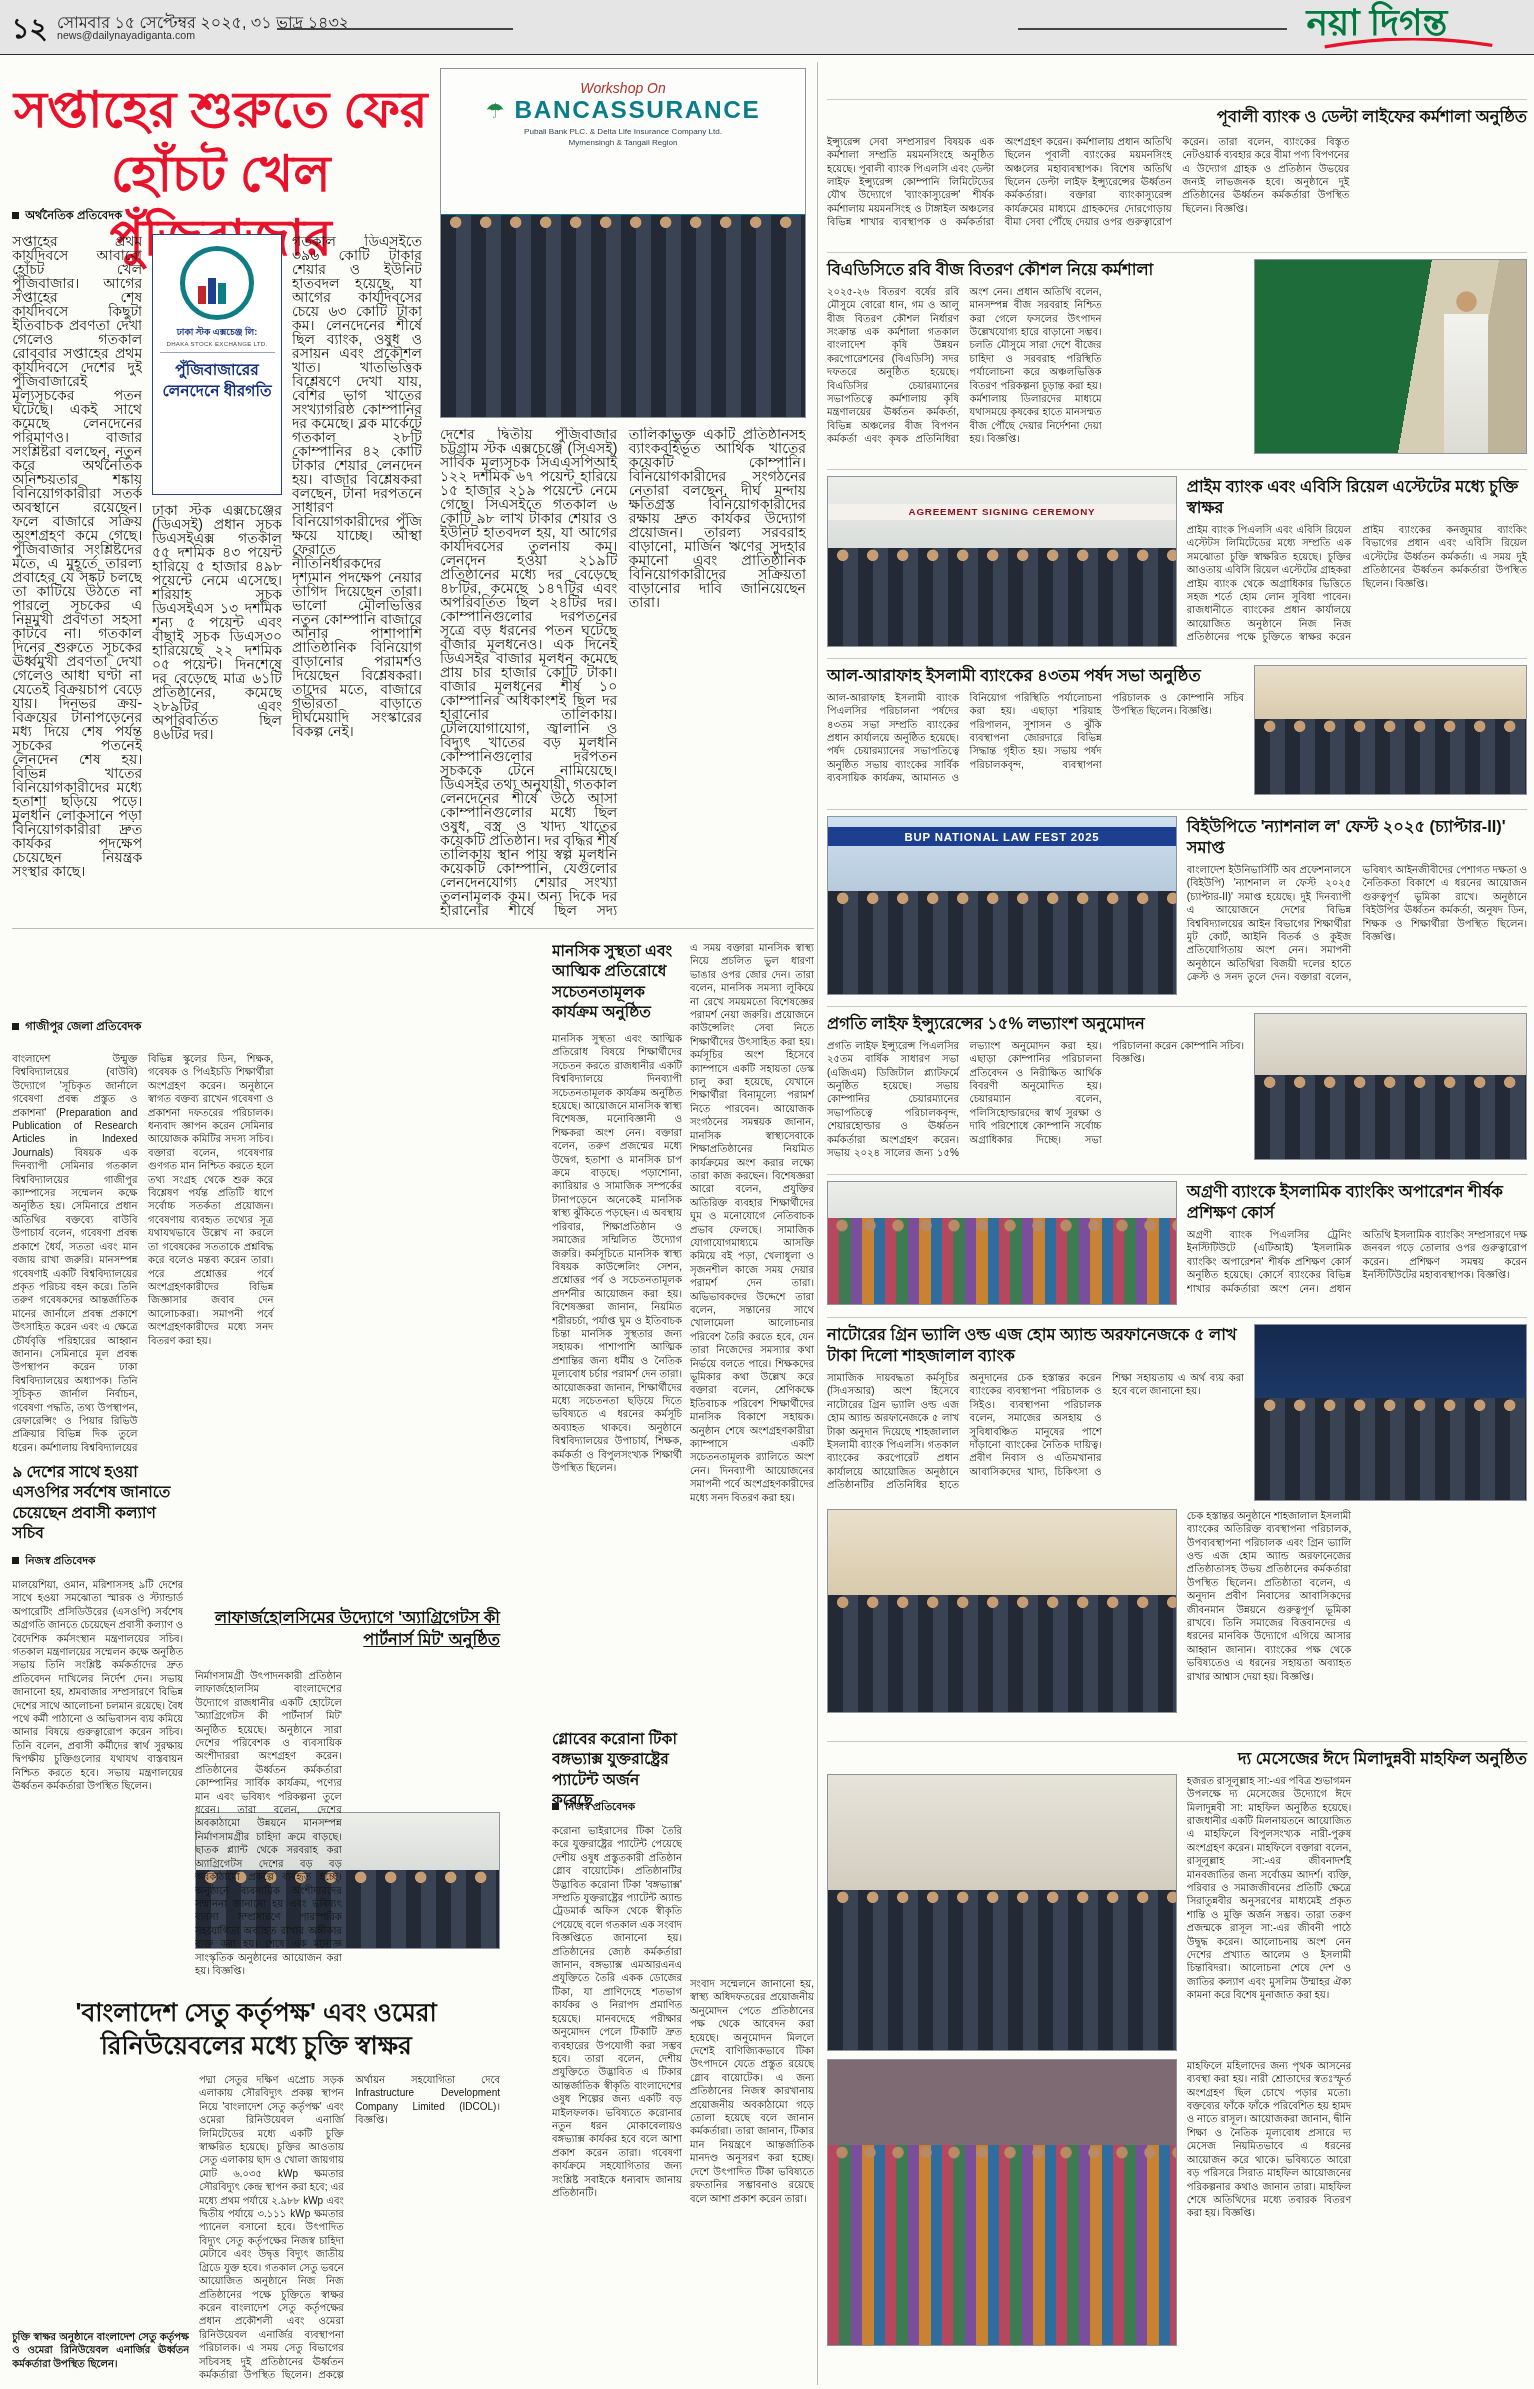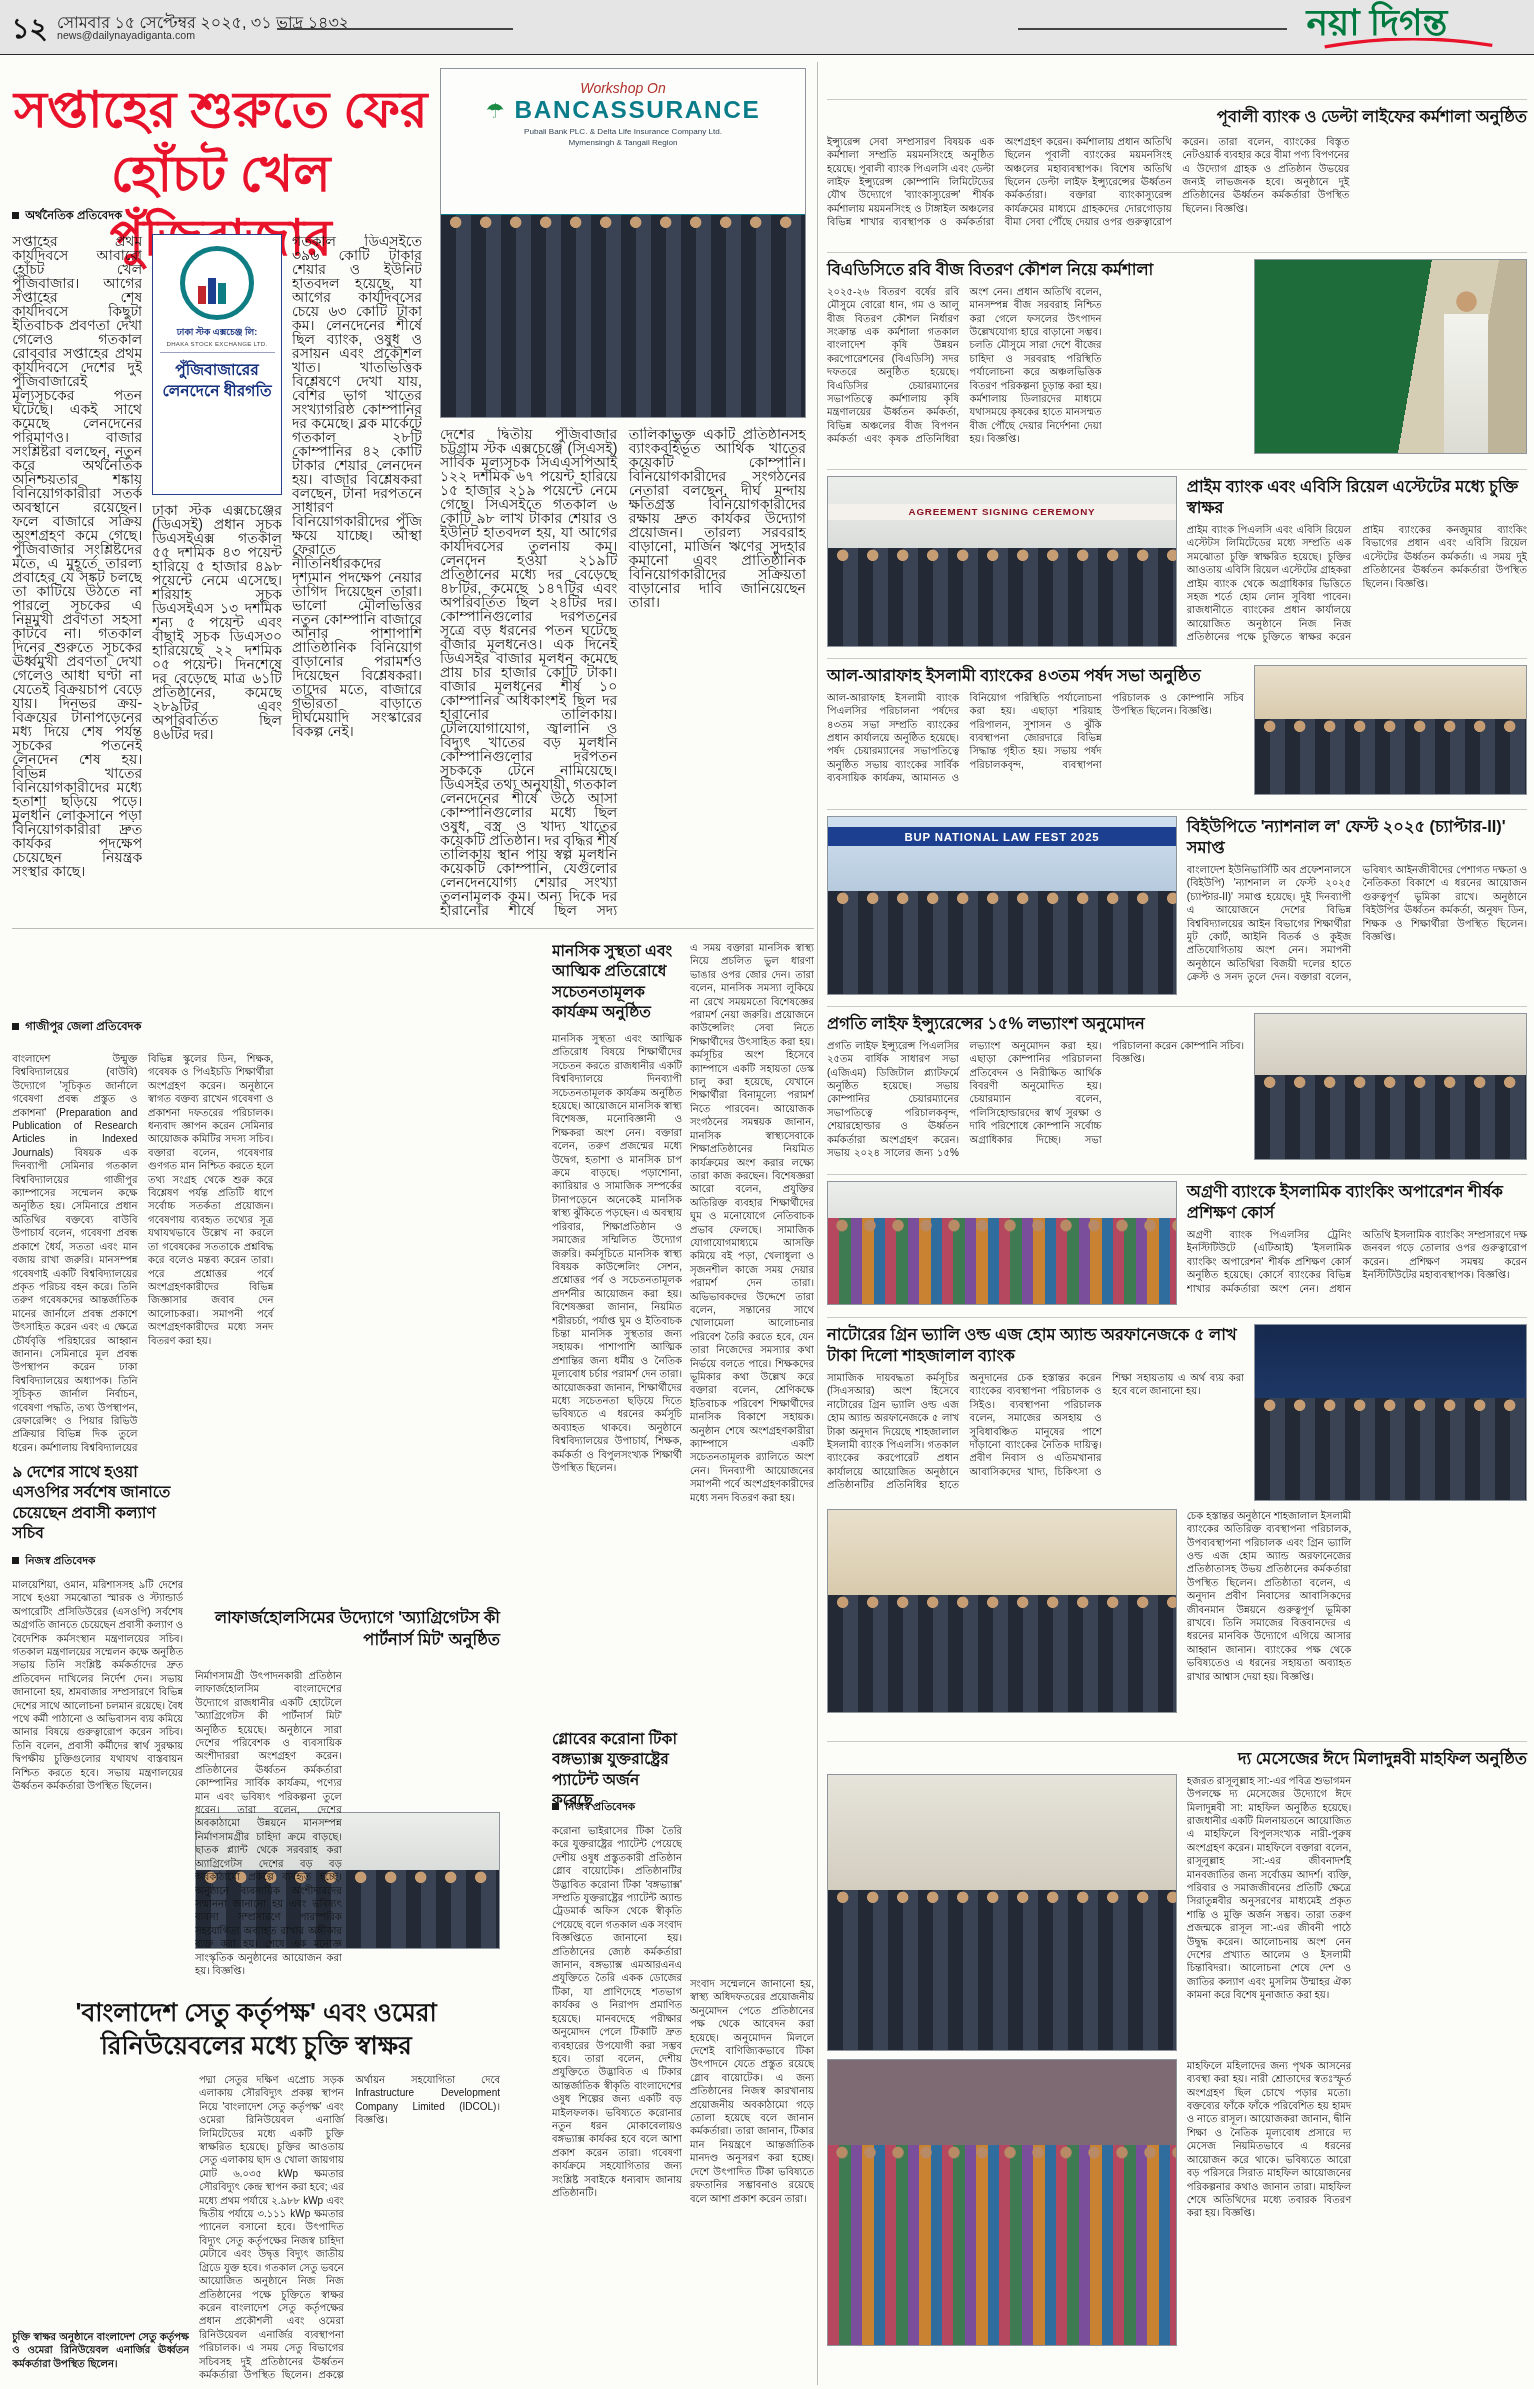--- a/index.html
+++ b/index.html
@@ -147,21 +147,21 @@
 
   <h3 class="abs hl4 bn" style="left:552px;top:941px;width:130px;margin:0;text-align:left;">মানসিক সুস্থতা এবং আত্মিক প্রতিরোধে সচেতনতামূলক কার্যক্রম অনুষ্ঠিত</h3>
   <div class="abs bn b12" style="left:552px;top:1032px;width:130px;height:685px;">মানসিক সুস্থতা এবং আত্মিক প্রতিরোধ বিষয়ে শিক্ষার্থীদের সচেতন করতে রাজধানীর একটি বিশ্ববিদ্যালয়ে দিনব্যাপী সচেতনতামূলক কার্যক্রম অনুষ্ঠিত হয়েছে। আয়োজনে মানসিক স্বাস্থ্য বিশেষজ্ঞ, মনোবিজ্ঞানী ও শিক্ষকরা অংশ নেন। বক্তারা বলেন, তরুণ প্রজন্মের মধ্যে উদ্বেগ, হতাশা ও মানসিক চাপ ক্রমে বাড়ছে। পড়াশোনা, ক্যারিয়ার ও সামাজিক সম্পর্কের টানাপড়েনে অনেকেই মানসিক স্বাস্থ্য ঝুঁকিতে পড়ছেন। এ অবস্থায় পরিবার, শিক্ষাপ্রতিষ্ঠান ও সমাজের সম্মিলিত উদ্যোগ জরুরি। কর্মসূচিতে মানসিক স্বাস্থ্য বিষয়ক কাউন্সেলিং সেশন, প্রশ্নোত্তর পর্ব ও সচেতনতামূলক প্রদর্শনীর আয়োজন করা হয়। বিশেষজ্ঞরা জানান, নিয়মিত শরীরচর্চা, পর্যাপ্ত ঘুম ও ইতিবাচক চিন্তা মানসিক সুস্থতার জন্য সহায়ক। পাশাপাশি আত্মিক প্রশান্তির জন্য ধর্মীয় ও নৈতিক মূল্যবোধ চর্চার পরামর্শ দেন তারা। আয়োজকরা জানান, শিক্ষার্থীদের মধ্যে সচেতনতা ছড়িয়ে দিতে ভবিষ্যতে এ ধরনের কর্মসূচি অব্যাহত থাকবে। অনুষ্ঠানে বিশ্ববিদ্যালয়ের উপাচার্য, শিক্ষক, কর্মকর্তা ও বিপুলসংখ্যক শিক্ষার্থী উপস্থিত ছিলেন।</div>
   <div class="abs bn b12" style="left:690px;top:941px;width:124px;height:1024px;">এ সময় বক্তারা মানসিক স্বাস্থ্য নিয়ে প্রচলিত ভুল ধারণা ভাঙার ওপর জোর দেন। তারা বলেন, মানসিক সমস্যা লুকিয়ে না রেখে সময়মতো বিশেষজ্ঞের পরামর্শ নেয়া জরুরি। প্রয়োজনে কাউন্সেলিং সেবা নিতে শিক্ষার্থীদের উৎসাহিত করা হয়। কর্মসূচির অংশ হিসেবে ক্যাম্পাসে একটি সহায়তা ডেস্ক চালু করা হয়েছে, যেখানে শিক্ষার্থীরা বিনামূল্যে পরামর্শ নিতে পারবেন। আয়োজক সংগঠনের সমন্বয়ক জানান, মানসিক স্বাস্থ্যসেবাকে শিক্ষাপ্রতিষ্ঠানের নিয়মিত কার্যক্রমের অংশ করার লক্ষ্যে তারা কাজ করছেন। বিশেষজ্ঞরা আরো বলেন, প্রযুক্তির অতিরিক্ত ব্যবহার শিক্ষার্থীদের ঘুম ও মনোযোগে নেতিবাচক প্রভাব ফেলছে। সামাজিক যোগাযোগমাধ্যমে আসক্তি কমিয়ে বই পড়া, খেলাধুলা ও সৃজনশীল কাজে সময় দেয়ার পরামর্শ দেন তারা। অভিভাবকদের উদ্দেশে তারা বলেন, সন্তানের সাথে খোলামেলা আলোচনার পরিবেশ তৈরি করতে হবে, যেন তারা নিজেদের সমস্যার কথা নির্ভয়ে বলতে পারে। শিক্ষকদের ভূমিকার কথা উল্লেখ করে বক্তারা বলেন, শ্রেণিকক্ষে ইতিবাচক পরিবেশ শিক্ষার্থীদের মানসিক বিকাশে সহায়ক। অনুষ্ঠান শেষে অংশগ্রহণকারীরা ক্যাম্পাসে একটি সচেতনতামূলক র‌্যালিতে অংশ নেন। দিনব্যাপী আয়োজনের সমাপনী পর্বে অংশগ্রহণকারীদের মধ্যে সনদ বিতরণ করা হয়।</div>
 
   <h3 class="abs hl4 bn" style="left:12.2px;top:1462px;width:171px;margin:0;text-align:left;">৯ দেশের সাথে হওয়া এসওপির সর্বশেষ জানাতে চেয়েছেন প্রবাসী কল্যাণ সচিব</h3>
   <div class="abs byline" style="left:12.2px;top:1553px;font-size:10.6px;">নিজস্ব প্রতিবেদক</div>
   <div class="abs bn b12" style="left:12.2px;top:1578px;width:171px;height:409px;">মালয়েশিয়া, ওমান, মরিশাসসহ ৯টি দেশের সাথে হওয়া সমঝোতা স্মারক ও স্ট্যান্ডার্ড অপারেটিং প্রসিডিউরের (এসওপি) সর্বশেষ অগ্রগতি জানতে চেয়েছেন প্রবাসী কল্যাণ ও বৈদেশিক কর্মসংস্থান মন্ত্রণালয়ের সচিব। গতকাল মন্ত্রণালয়ের সম্মেলন কক্ষে অনুষ্ঠিত সভায় তিনি সংশ্লিষ্ট কর্মকর্তাদের দ্রুত প্রতিবেদন দাখিলের নির্দেশ দেন। সভায় জানানো হয়, শ্রমবাজার সম্প্রসারণে বিভিন্ন দেশের সাথে আলোচনা চলমান রয়েছে। বৈধ পথে কর্মী পাঠানো ও অভিবাসন ব্যয় কমিয়ে আনার বিষয়ে গুরুত্বারোপ করেন সচিব। তিনি বলেন, প্রবাসী কর্মীদের স্বার্থ সুরক্ষায় দ্বিপক্ষীয় চুক্তিগুলোর যথাযথ বাস্তবায়ন নিশ্চিত করতে হবে। সভায় মন্ত্রণালয়ের ঊর্ধ্বতন কর্মকর্তারা উপস্থিত ছিলেন।</div>
 
   <div class="abs photo bk-light crowd" style="left:195px;top:1462px;width:305px;height:137px;"></div>
-  <h3 class="abs hl3 center" style="left:195px;top:1607px;width:305px;margin:0;">লাফার্জহোলসিমের উদ্যোগে 'অ্যাগ্রিগেটস কী পার্টনার্স মিট' অনুষ্ঠিত</h3>
+  <h3 class="abs hl3 center" style="left:195px;top:1607px;width:305px;margin:0;text-decoration:underline;">লাফার্জহোলসিমের উদ্যোগে 'অ্যাগ্রিগেটস কী পার্টনার্স মিট' অনুষ্ঠিত</h3>
   <div class="abs bn b12 cols2" style="left:195px;top:1669px;width:305px;height:318px;">নির্মাণসামগ্রী উৎপাদনকারী প্রতিষ্ঠান লাফার্জহোলসিম বাংলাদেশের উদ্যোগে রাজধানীর একটি হোটেলে 'অ্যাগ্রিগেটস কী পার্টনার্স মিট' অনুষ্ঠিত হয়েছে। অনুষ্ঠানে সারা দেশের পরিবেশক ও ব্যবসায়িক অংশীদাররা অংশগ্রহণ করেন। প্রতিষ্ঠানের ঊর্ধ্বতন কর্মকর্তারা কোম্পানির সার্বিক কার্যক্রম, পণ্যের মান এবং ভবিষ্যৎ পরিকল্পনা তুলে ধরেন। তারা বলেন, দেশের অবকাঠামো উন্নয়নে মানসম্পন্ন নির্মাণসামগ্রীর চাহিদা ক্রমে বাড়ছে। ছাতক প্ল্যান্ট থেকে সরবরাহ করা অ্যাগ্রিগেটস দেশের বড় বড় অবকাঠামো প্রকল্পে ব্যবহৃত হচ্ছে। অনুষ্ঠানে ব্যবসায়িক অংশীদারদের সম্মাননা জানানো হয় এবং ভবিষ্যৎ ব্যবসা সম্প্রসারণে পারস্পরিক সহযোগিতা অব্যাহত রাখার অঙ্গীকার ব্যক্ত করা হয়। শেষে এক মনোজ্ঞ সাংস্কৃতিক অনুষ্ঠানের আয়োজন করা হয়। বিজ্ঞপ্তি।</div>
 
   <h3 class="abs hl4 bn" style="left:552px;top:1729px;width:130px;margin:0;text-align:left;">গ্লোবের করোনা টিকা বঙ্গভ্যাক্স যুক্তরাষ্ট্রের প্যাটেন্ট অর্জন করেছে</h3>
   <div class="abs byline" style="left:552px;top:1799px;font-size:10.6px;">নিজস্ব প্রতিবেদক</div>
   <div class="abs bn b12" style="left:552px;top:1824px;width:130px;height:562px;">করোনা ভাইরাসের টিকা তৈরি করে যুক্তরাষ্ট্রের প্যাটেন্ট পেয়েছে দেশীয় ওষুধ প্রস্তুতকারী প্রতিষ্ঠান গ্লোব বায়োটেক। প্রতিষ্ঠানটির উদ্ভাবিত করোনা টিকা 'বঙ্গভ্যাক্স' সম্প্রতি যুক্তরাষ্ট্রের প্যাটেন্ট অ্যান্ড ট্রেডমার্ক অফিস থেকে স্বীকৃতি পেয়েছে বলে গতকাল এক সংবাদ বিজ্ঞপ্তিতে জানানো হয়। প্রতিষ্ঠানের জ্যেষ্ঠ কর্মকর্তারা জানান, বঙ্গভ্যাক্স এমআরএনএ প্রযুক্তিতে তৈরি একক ডোজের টিকা, যা প্রাণিদেহে শতভাগ কার্যকর ও নিরাপদ প্রমাণিত হয়েছে। মানবদেহে পরীক্ষার অনুমোদন পেলে টিকাটি দ্রুত ব্যবহারের উপযোগী করা সম্ভব হবে। তারা বলেন, দেশীয় প্রযুক্তিতে উদ্ভাবিত এ টিকার আন্তর্জাতিক স্বীকৃতি বাংলাদেশের ওষুধ শিল্পের জন্য একটি বড় মাইলফলক। ভবিষ্যতে করোনার নতুন ধরন মোকাবেলায়ও বঙ্গভ্যাক্স কার্যকর হবে বলে আশা প্রকাশ করেন তারা। গবেষণা কার্যক্রমে সহযোগিতার জন্য সংশ্লিষ্ট সবাইকে ধন্যবাদ জানায় প্রতিষ্ঠানটি।</div>
   <div class="abs bn b12" style="left:690px;top:1977px;width:124px;height:409px;">সংবাদ সম্মেলনে জানানো হয়, স্বাস্থ্য অধিদফতরের প্রয়োজনীয় অনুমোদন পেতে প্রতিষ্ঠানের পক্ষ থেকে আবেদন করা হয়েছে। অনুমোদন মিললে দেশেই বাণিজ্যিকভাবে টিকা উৎপাদনে যেতে প্রস্তুত রয়েছে গ্লোব বায়োটেক। এ জন্য প্রতিষ্ঠানের নিজস্ব কারখানায় প্রয়োজনীয় অবকাঠামো গড়ে তোলা হয়েছে বলে জানান কর্মকর্তারা। তারা জানান, টিকার মান নিয়ন্ত্রণে আন্তর্জাতিক মানদণ্ড অনুসরণ করা হচ্ছে। দেশে উৎপাদিত টিকা ভবিষ্যতে রফতানির সম্ভাবনাও রয়েছে বলে আশা প্রকাশ করেন তারা।</div>
 
   <h2 class="abs hl2" style="left:12.2px;top:1996px;width:488px;margin:0;">'বাংলাদেশ সেতু কর্তৃপক্ষ' এবং ওমেরা রিনিউয়েবলের মধ্যে চুক্তি স্বাক্ষর</h2>
 
   <div class="abs bn b12" style="left:12.2px;top:2330px;width:177px;height:54px;font-weight:bold;">চুক্তি স্বাক্ষর অনুষ্ঠানে বাংলাদেশ সেতু কর্তৃপক্ষ ও ওমেরা রিনিউয়েবল এনার্জির ঊর্ধ্বতন কর্মকর্তারা উপস্থিত ছিলেন।</div>

